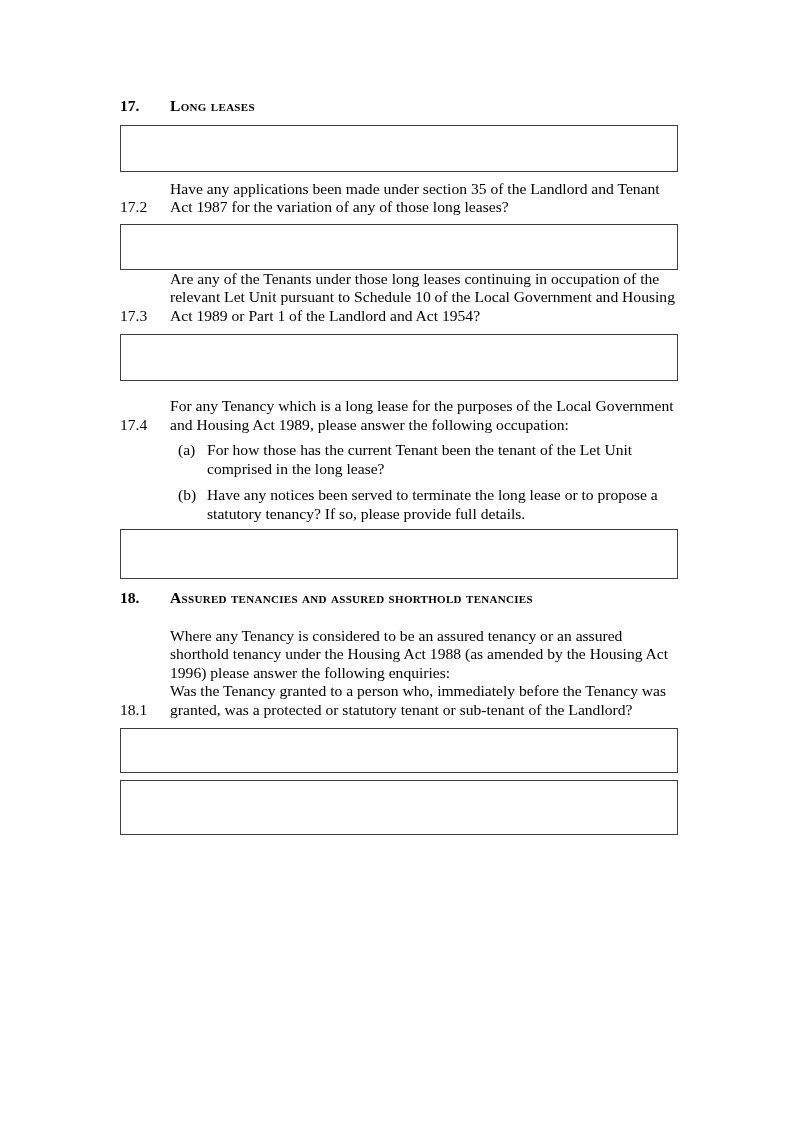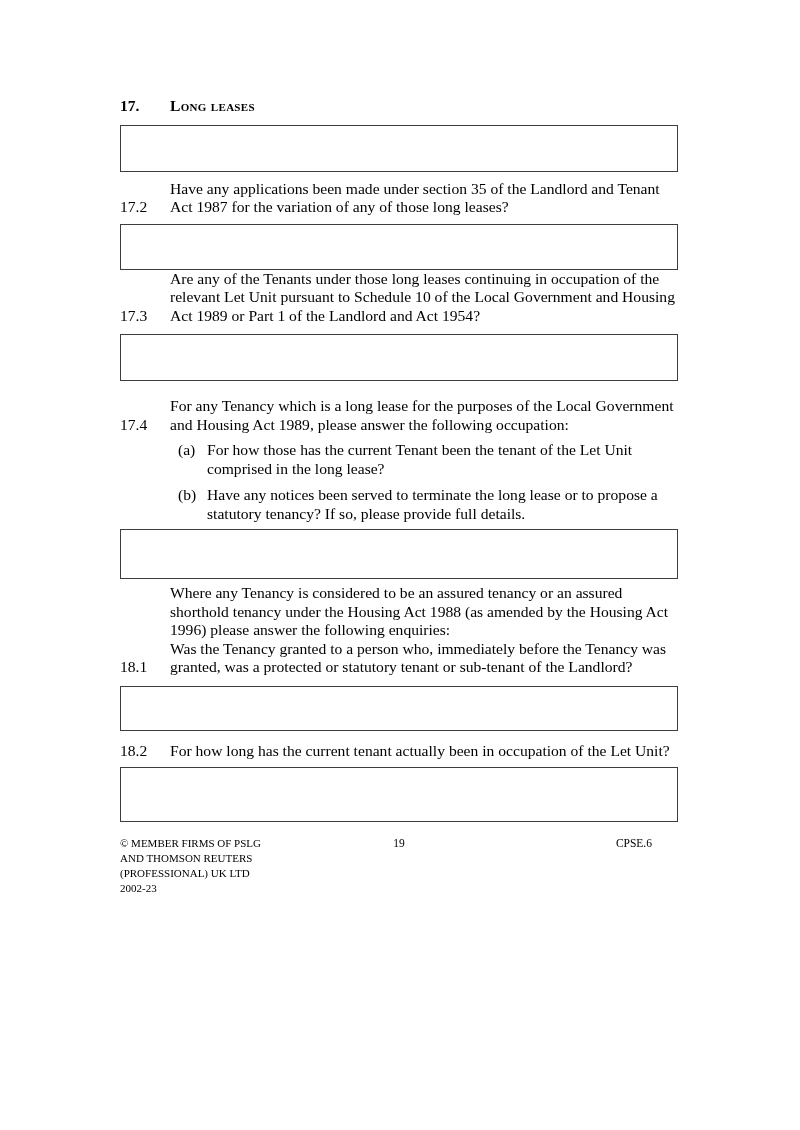--- a/index.html
+++ b/index.html
@@ -56,43 +56,33 @@
     <div class="sub" style="margin-top:7px">
       <span class="sub-marker">(a)</span>
       <div class="q-text">For how those has the current Tenant been the tenant of the Let Unit comprised in the long lease?</div>
     </div>
     <div class="sub" style="margin-top:8px">
       <span class="sub-marker">(b)</span>
       <div class="q-text">Have any notices been served to terminate the long lease or to propose a statutory tenancy? If so, please provide full details.</div>
     </div>
     <div class="answer-box" style="margin-top:6px;height:50px"></div>
 
+    <div class="row" style="margin-top:10px">
+      <span class="num bold">18.</span>
+      <span class="heading-text">Assured tenancies and assured shorthold tenancies</span>
+    </div>
 
-    <div class="row" style="margin-top:5px">
+    <div class="row" style="margin-top:19px">
       <span class="num"></span>
       <div class="q-text">Where any Tenancy is considered to be an assured tenancy or an assured shorthold tenancy under the Housing Act 1988 (as amended by the Housing Act 1996) please answer the following enquiries:</div>
     </div>
 
     <div class="row" style="">
       <span class="num">18.1</span>
       <div class="q-text">Was the Tenancy granted to a person who, immediately before the Tenancy was granted, was a protected or statutory tenant or sub-tenant of the Landlord?</div>
     </div>
     <div class="answer-box" style="margin-top:9px;height:45px"></div>
 
-    <div class="row" style="margin-top:11px">
-      <span class="num">18.2</span>
-      <div class="q-text">For how long has the current tenant actually been in occupation of the Let Unit?</div>
-    </div>
     <div class="answer-box" style="margin-top:7px;height:55px"></div>
 
-    <div class="footer">
-      <div class="footer-left">
-        <div>© MEMBER FIRMS OF PSLG</div>
-        <div>AND THOMSON REUTERS</div>
-        <div>(PROFESSIONAL) UK LTD</div>
-        <div>2002-23</div>
-      </div>
-      <div class="footer-center">19</div>
-      <div class="footer-right">CPSE.6</div>
-    </div>
 
   </div>
 </div>
 
 </body></html>

